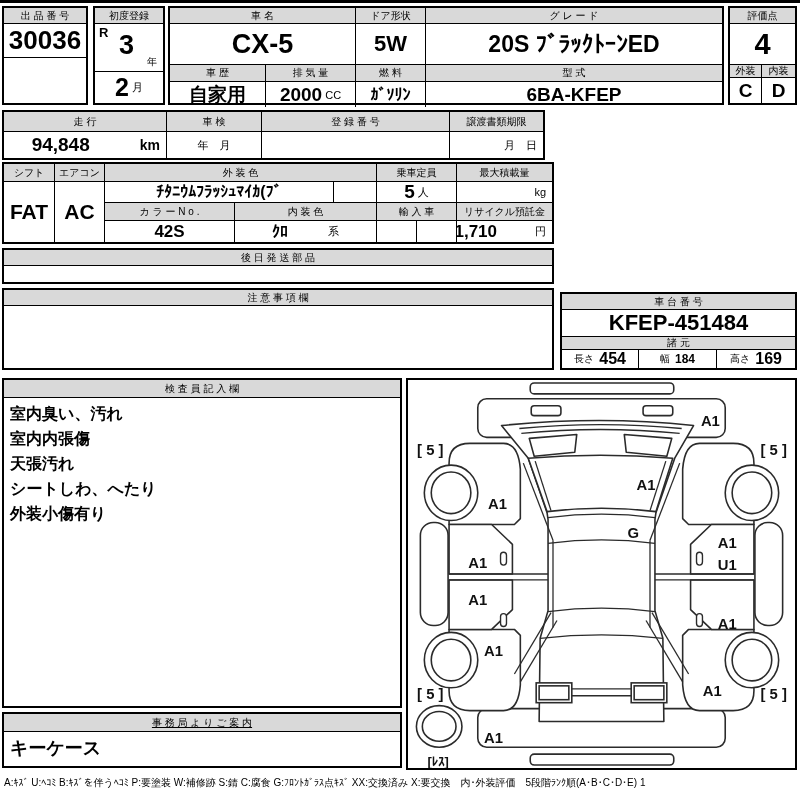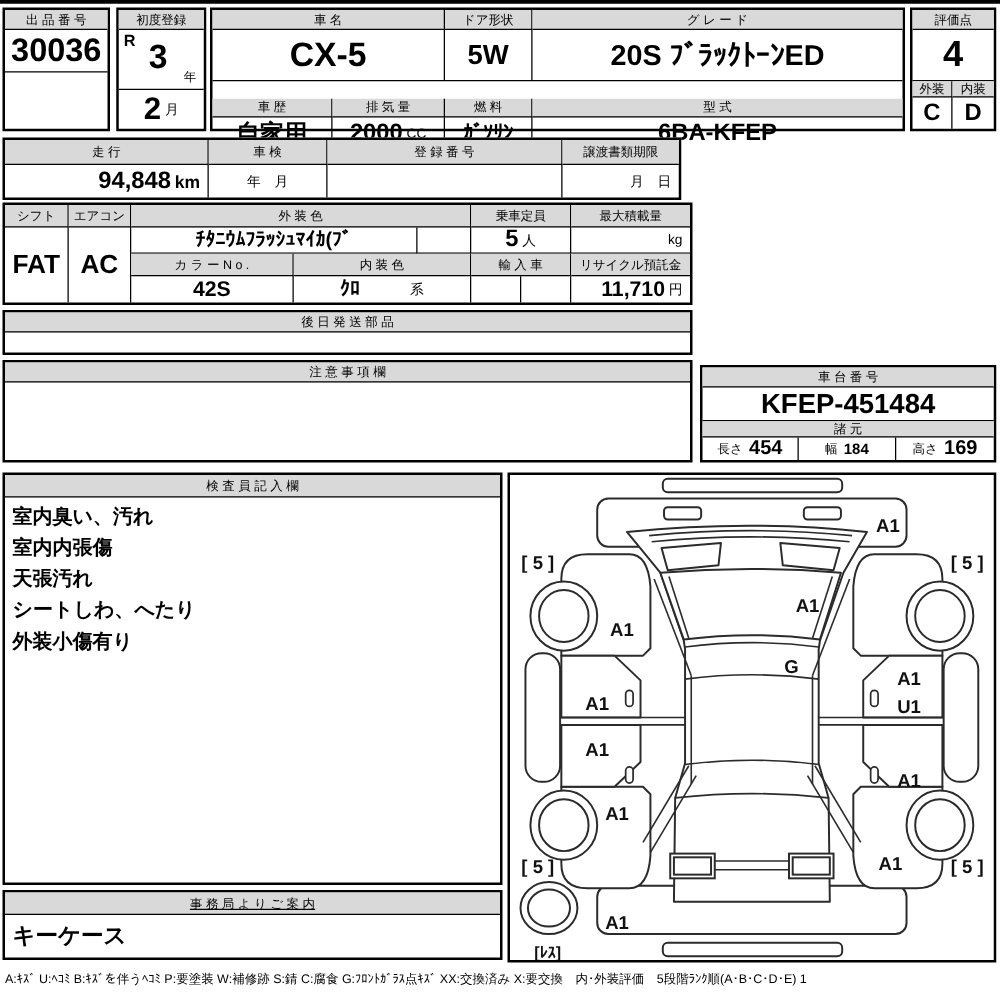--- a/index.html
+++ b/index.html
@@ -13,21 +13,21 @@
   .box{position:absolute;border:2px solid #000;background:#fff;box-sizing:border-box;}
   .abs{position:absolute;box-sizing:border-box;}
   .row{display:flex;box-sizing:border-box;}
   .cell{display:flex;align-items:center;justify-content:center;box-sizing:border-box;overflow:hidden;}
   .hd{background:#d9d9d9;font-size:10px;font-weight:normal;display:flex;align-items:center;justify-content:center;box-sizing:border-box;border-bottom:1px solid #000;white-space:nowrap;overflow:hidden;}
   .br{border-right:1px solid #000;}
   .bb{border-bottom:1px solid #000;}
   .big{font-weight:bold;}
   .u{font-size:11px;font-weight:normal;margin-left:3px;}
   .left{justify-content:flex-start;padding-left:6px;}
-  .right{justify-content:flex-end;padding-right:6px;}
+  .right{justify-content:flex-end;padding-right:6px;gap:35px;}
   .legend{position:absolute;left:4px;top:776px;width:794px;font-size:10px;white-space:nowrap;letter-spacing:0px;}
   svg text{font-family:"Liberation Sans","DejaVu Sans",sans-serif;font-weight:bold;fill:#111;}
 </style>
 </head>
 <body>
 
 <div class="sheet">
   <div class="topline"></div>
 
   <div class="box" style="left:2px;top:6px;width:86px;height:99px;">
@@ -52,21 +52,21 @@
     <div class="row" style="height:16px;">
       <div class="hd br" style="width:186px;">車 名</div>
       <div class="hd br" style="width:70px;">ドア形状</div>
       <div class="hd" style="flex:1;">グ レ ー ド</div>
     </div>
     <div class="row bb" style="height:41px;">
       <div class="cell br big" style="width:186px;font-size:27px;">CX-5</div>
       <div class="cell br big" style="width:70px;font-size:22px;">5W</div>
       <div class="cell big" style="flex:1;font-size:23px;">20S ﾌﾞﾗｯｸﾄｰﾝED</div>
     </div>
-    <div class="row" style="height:29px;align-items:flex-end;">
+    <div class="row" style="height:17px;">
       <div class="hd br" style="width:96px;">車 歴</div>
       <div class="hd br" style="width:90px;">排 気 量</div>
       <div class="hd br" style="width:70px;">燃 料</div>
       <div class="hd" style="flex:1;">型 式</div>
     </div>
     <div class="row" style="height:25px;">
       <div class="cell br big" style="width:96px;font-size:19px;">自家用</div>
       <div class="cell br" style="width:90px;">
         <span class="big" style="font-size:19px;">2000</span>
         <span class="u">CC</span>
@@ -92,21 +92,21 @@
   <div class="box" style="left:2px;top:110px;width:543px;height:50px;">
     <div class="row" style="height:20px;">
       <div class="hd br" style="width:163px;">走 行</div>
       <div class="hd br" style="width:95px;">車 検</div>
       <div class="hd br" style="width:188px;">登 録 番 号</div>
       <div class="hd" style="flex:1;">譲渡書類期限</div>
     </div>
     <div class="row" style="height:26px;">
       <div class="cell br right" style="width:163px;">
         <span class="big" style="font-size:19px;">94,848</span>
-        <span class="big" style="font-size:14px;margin-left:3px;">km</span>
+        <span class="big" style="font-size:14px;margin-left:15px;">km</span>
       </div>
       <div class="cell br" style="width:95px;font-size:11px;">年　月</div>
       <div class="cell br" style="width:188px;"></div>
       <div class="cell right" style="flex:1;font-size:11px;">月　日</div>
     </div>
   </div>
 
   <div class="box" style="left:2px;top:162px;width:552px;height:82px;position:absolute;">
     <div class="hd br abs" style="left:0;top:0;width:51px;height:18px;">シフト</div>
     <div class="hd br abs" style="left:51px;top:0;width:50px;height:18px;">エアコン</div>

